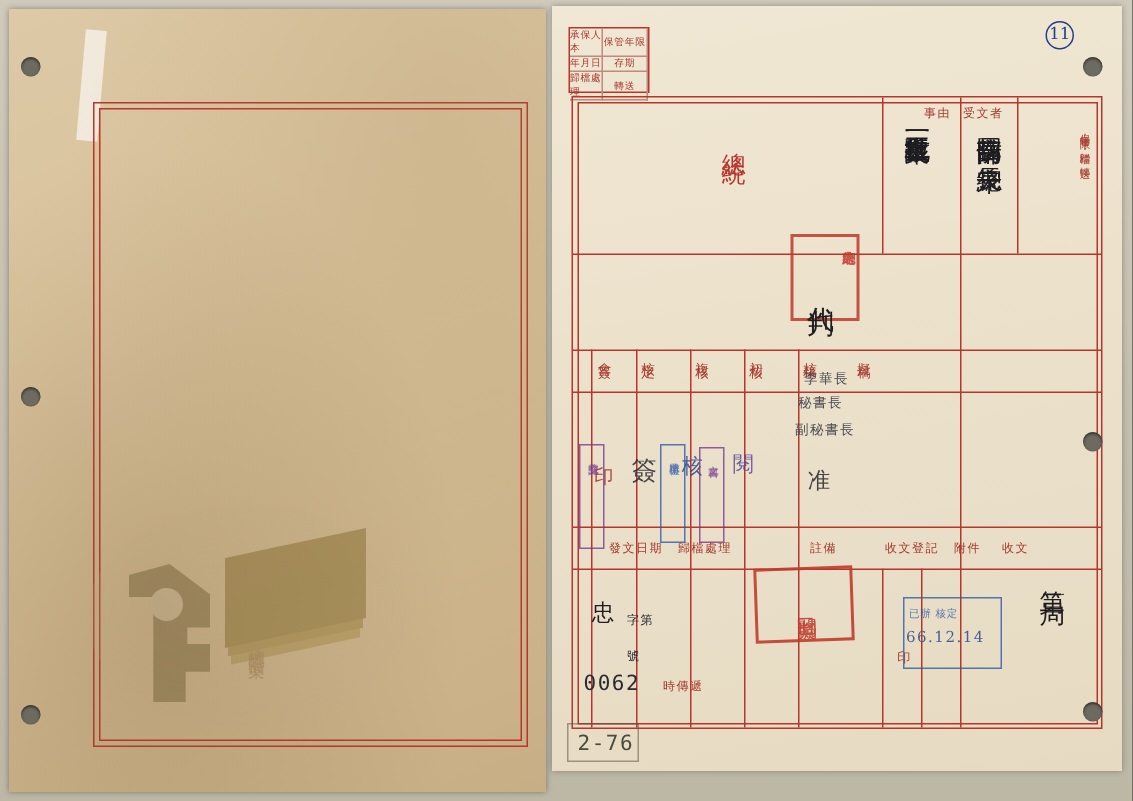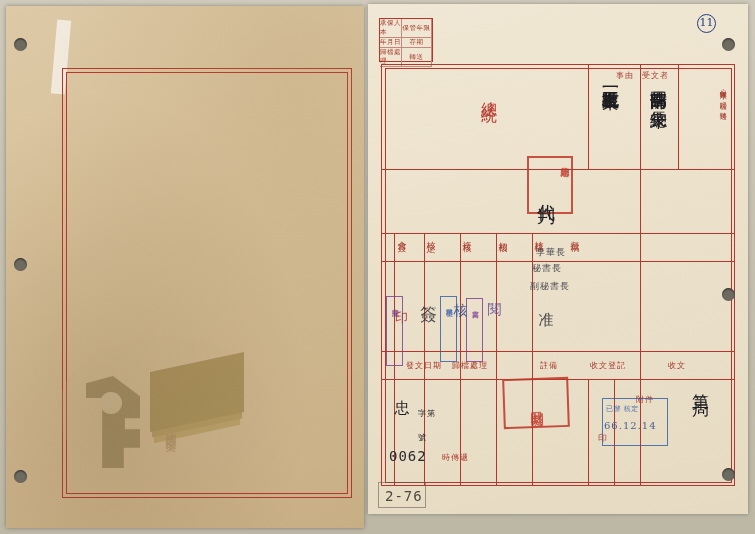--- a/index.html
+++ b/index.html
@@ -553,21 +553,21 @@
   <div class="scribble" style="left:418px; top:292px; font-size:17px;">簽</div>
   <div class="scribble red" style="left:392px; top:300px; font-size:13px;">印</div>
   <div class="scribble blue" style="left:452px; top:292px; font-size:14px;">核</div>
   <div class="scribble purple" style="left:486px; top:292px; font-size:14px;">閱</div>
   <div class="scribble" style="left:536px; top:300px; font-size:15px;">准</div>
 
   <div class="stamp-rect" style="left:386px; top:296px; height:56px;">收文登記</div>
   <div class="stamp-rect blue" style="left:440px; top:296px; height:52px;">承辦單位</div>
   <div class="stamp-rect" style="left:466px; top:298px; height:50px;">文書科</div>
 
-  <div class="hlabel" style="left:636px; top:360px; font-size:8px;margin-top:34px;">附件</div>
+  <div class="hlabel" style="left:636px; top:360px; font-size:8px;">附件</div>
   <div class="hlabel" style="left:590px; top:360px; font-size:8px;">收文登記</div>
   <div class="hlabel" style="left:540px; top:360px; font-size:8px;">註備</div>
   <div class="hlabel" style="left:668px; top:360px; font-size:8px;">收文</div>
   <div class="hlabel" style="left:452px; top:360px; font-size:8px;">歸檔處理</div>
   <div class="hlabel" style="left:406px; top:360px; font-size:8px;">發文日期</div>
 
 
   <div class="vlabel ink" style="left:392px; top:388px; font-size:15px; color:#1d1d22;">忠</div>
 
   <div class="big-red-stamp">已閱判擬</div>

